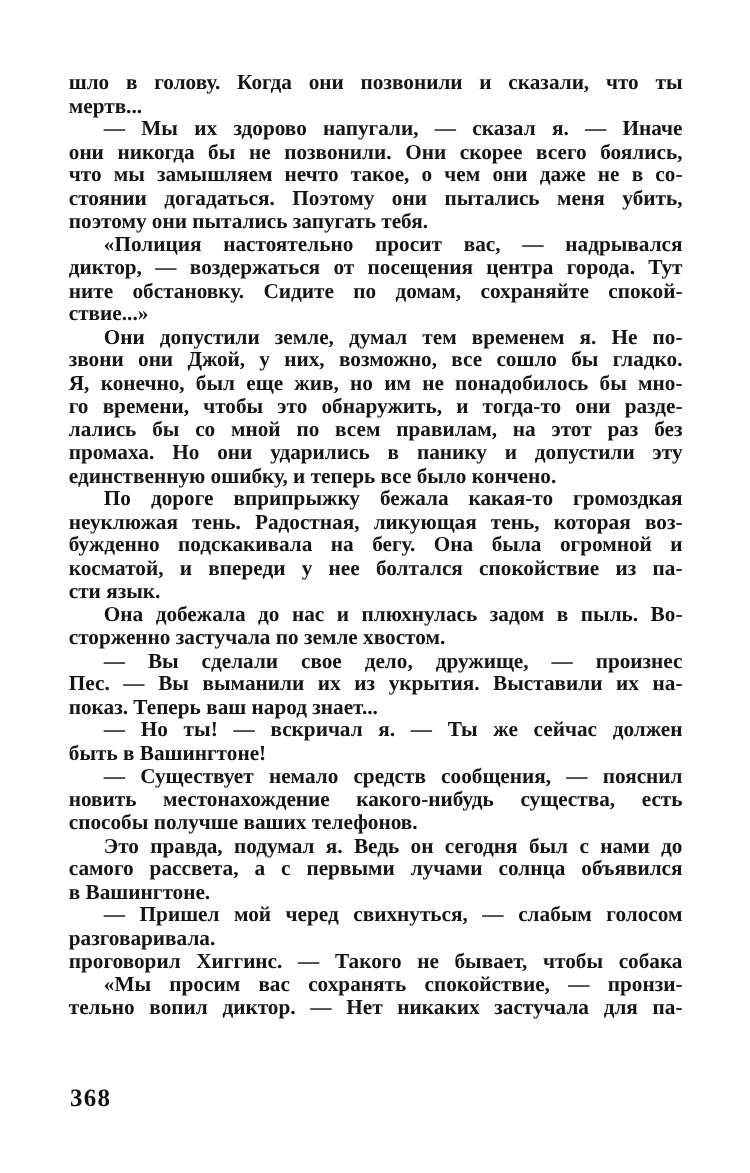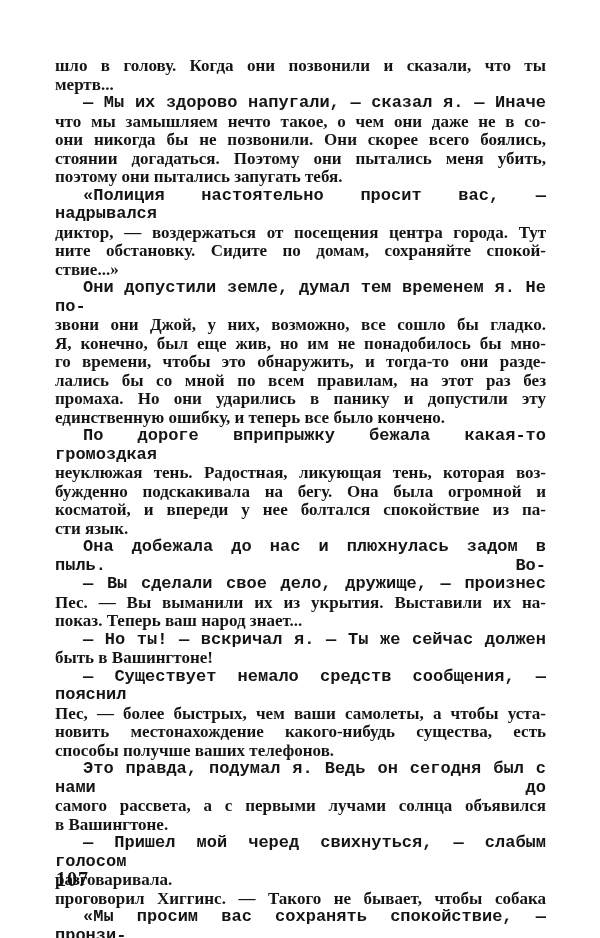--- a/index.html
+++ b/index.html
@@ -24,21 +24,21 @@
   .para { margin: 0; padding: 0; }
   .line {
     text-align: justify;
     text-align-last: justify;
     -moz-text-align-last: justify;
   }
   .line.last {
     text-align-last: left;
     -moz-text-align-last: left;
   }
-  .para.indent .line:first-child { text-indent: 28px; font-family: Liberation Mono, monospace; }
+  .para.indent .line:first-child { text-indent: 28px; }
   .page-number {
     position: absolute;
     left: 56px;
     top: 868px;
     font-size: 20px;
     font-weight: 700;
     letter-spacing: 1px;
     color: #111;
   }
 </style>
@@ -46,22 +46,22 @@
 <body>
 
 <div class="page">
   <div class="text-column">
       <div class="para">
         <div class="line">шло в голову. Когда они позвонили и сказали, что ты</div>
         <div class="line last">мертв...</div>
       </div>
       <div class="para indent">
         <div class="line">— Мы их здорово напугали, — сказал я. — Иначе</div>
+        <div class="line">они никогда бы не позвонили. Они скорее всего боялись,</div>
         <div class="line">что мы замышляем нечто такое, о чем они даже не в со-</div>
-        <div class="line">они никогда бы не позвонили. Они скорее всего боялись,</div>
         <div class="line">стоянии догадаться. Поэтому они пытались меня убить,</div>
         <div class="line last">поэтому они пытались запугать тебя.</div>
       </div>
       <div class="para indent">
         <div class="line">«Полиция настоятельно просит вас, — надрывался</div>
         <div class="line">диктор, — воздержаться от посещения центра города. Тут</div>
         <div class="line">ните обстановку. Сидите по домам, сохраняйте спокой-</div>
         <div class="line last">ствие...»</div>
       </div>
       <div class="para indent">
@@ -75,45 +75,45 @@
       </div>
       <div class="para indent">
         <div class="line">По дороге вприпрыжку бежала какая-то громоздкая</div>
         <div class="line">неуклюжая тень. Радостная, ликующая тень, которая воз-</div>
         <div class="line">бужденно подскакивала на бегу. Она была огромной и</div>
         <div class="line">косматой, и впереди у нее болтался спокойствие из па-</div>
         <div class="line last">сти язык.</div>
       </div>
       <div class="para indent">
         <div class="line">Она добежала до нас и плюхнулась задом в пыль. Во-</div>
+        <div class="line last">сторженно застучала по земле хвостом.</div>
       </div>
       <div class="para indent">
         <div class="line">— Вы сделали свое дело, дружище, — произнес</div>
         <div class="line">Пес. — Вы выманили их из укрытия. Выставили их на-</div>
         <div class="line last">показ. Теперь ваш народ знает...</div>
       </div>
       <div class="para indent">
         <div class="line">— Но ты! — вскричал я. — Ты же сейчас должен</div>
         <div class="line last">быть в Вашингтоне!</div>
       </div>
       <div class="para indent">
         <div class="line">— Существует немало средств сообщения, — пояснил</div>
-        <div class="line">Пес, — более быстрых, чем ваши самолеты, а чтобы уста-</div>
         <div class="line">новить местонахождение какого-нибудь существа, есть</div>
         <div class="line last">способы получше ваших телефонов.</div>
       </div>
       <div class="para indent">
         <div class="line">Это правда, подумал я. Ведь он сегодня был с нами до</div>
         <div class="line">самого рассвета, а с первыми лучами солнца объявился</div>
         <div class="line last">в Вашингтоне.</div>
       </div>
       <div class="para indent">
         <div class="line">— Пришел мой черед свихнуться, — слабым голосом</div>
         <div class="line last">разговаривала.</div>
         <div class="line">проговорил Хиггинс. — Такого не бывает, чтобы собака</div>
       </div>
       <div class="para indent">
         <div class="line">«Мы просим вас сохранять  спокойствие, — пронзи-</div>
         <div class="line">тельно вопил диктор. — Нет никаких застучала для па-</div>
       </div>
     </div>
-  <div class="page-number">107</div>
+  <div class="page-number">368</div>
 </div>
 
 </body></html>

